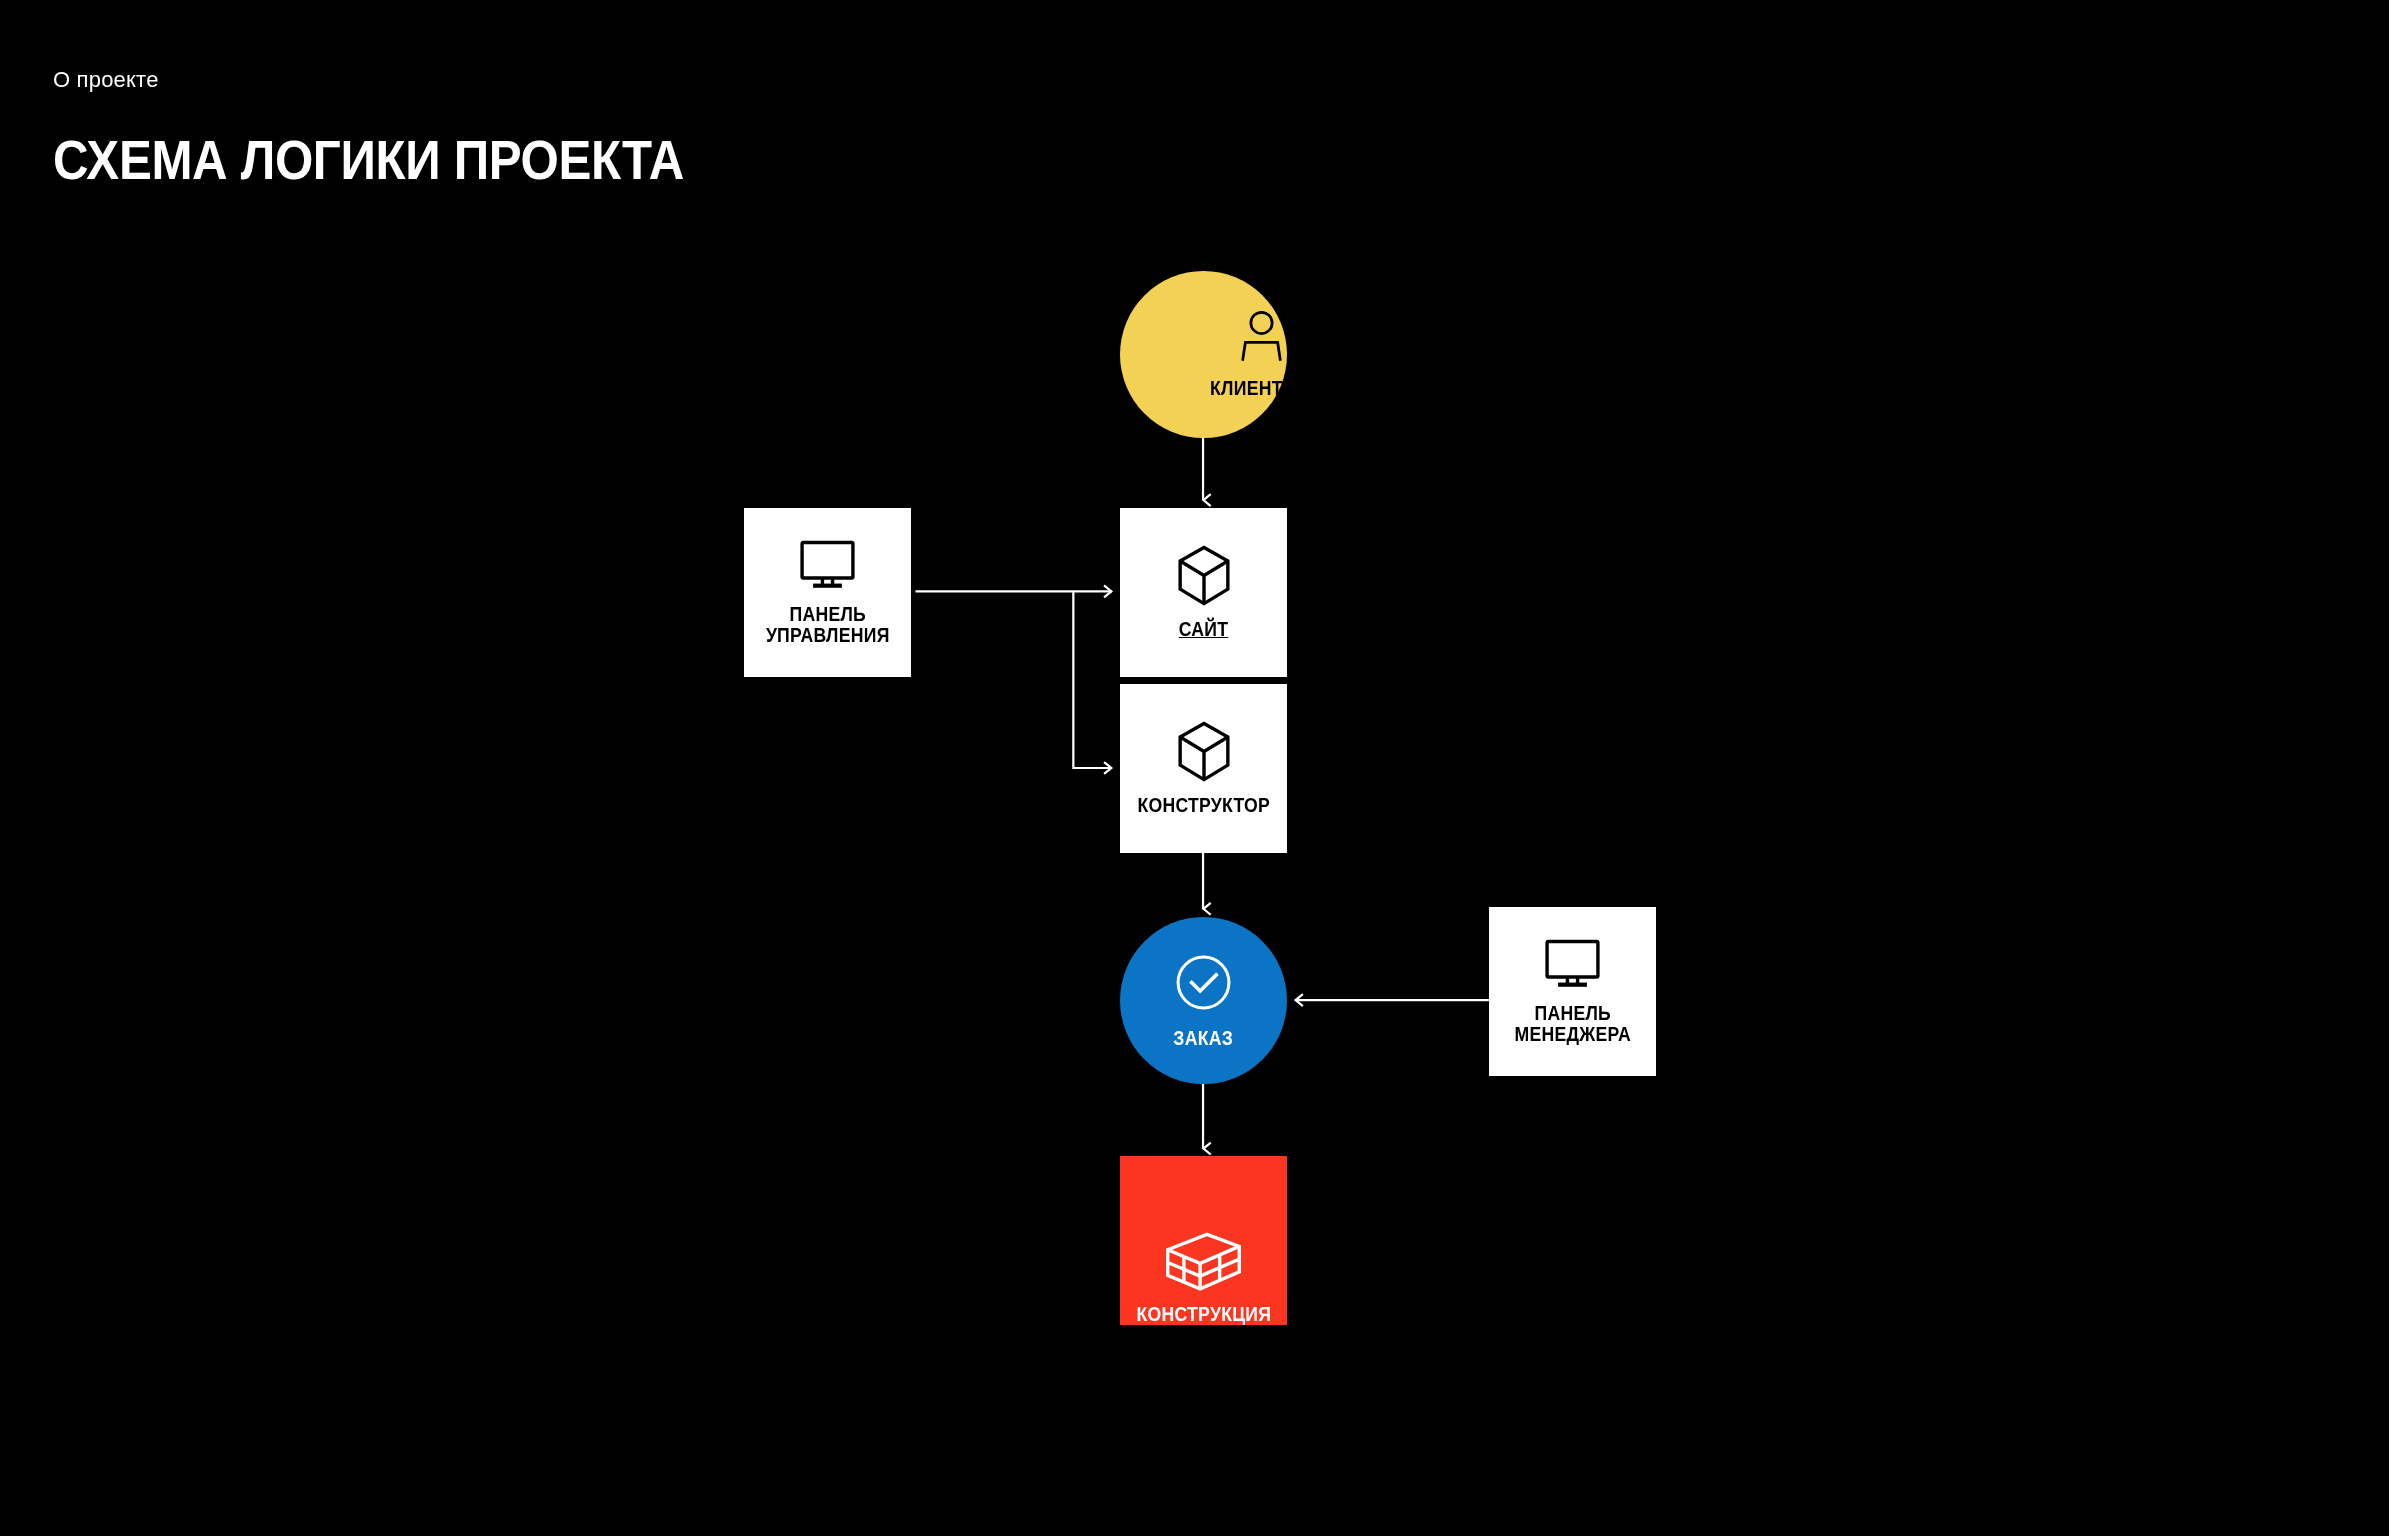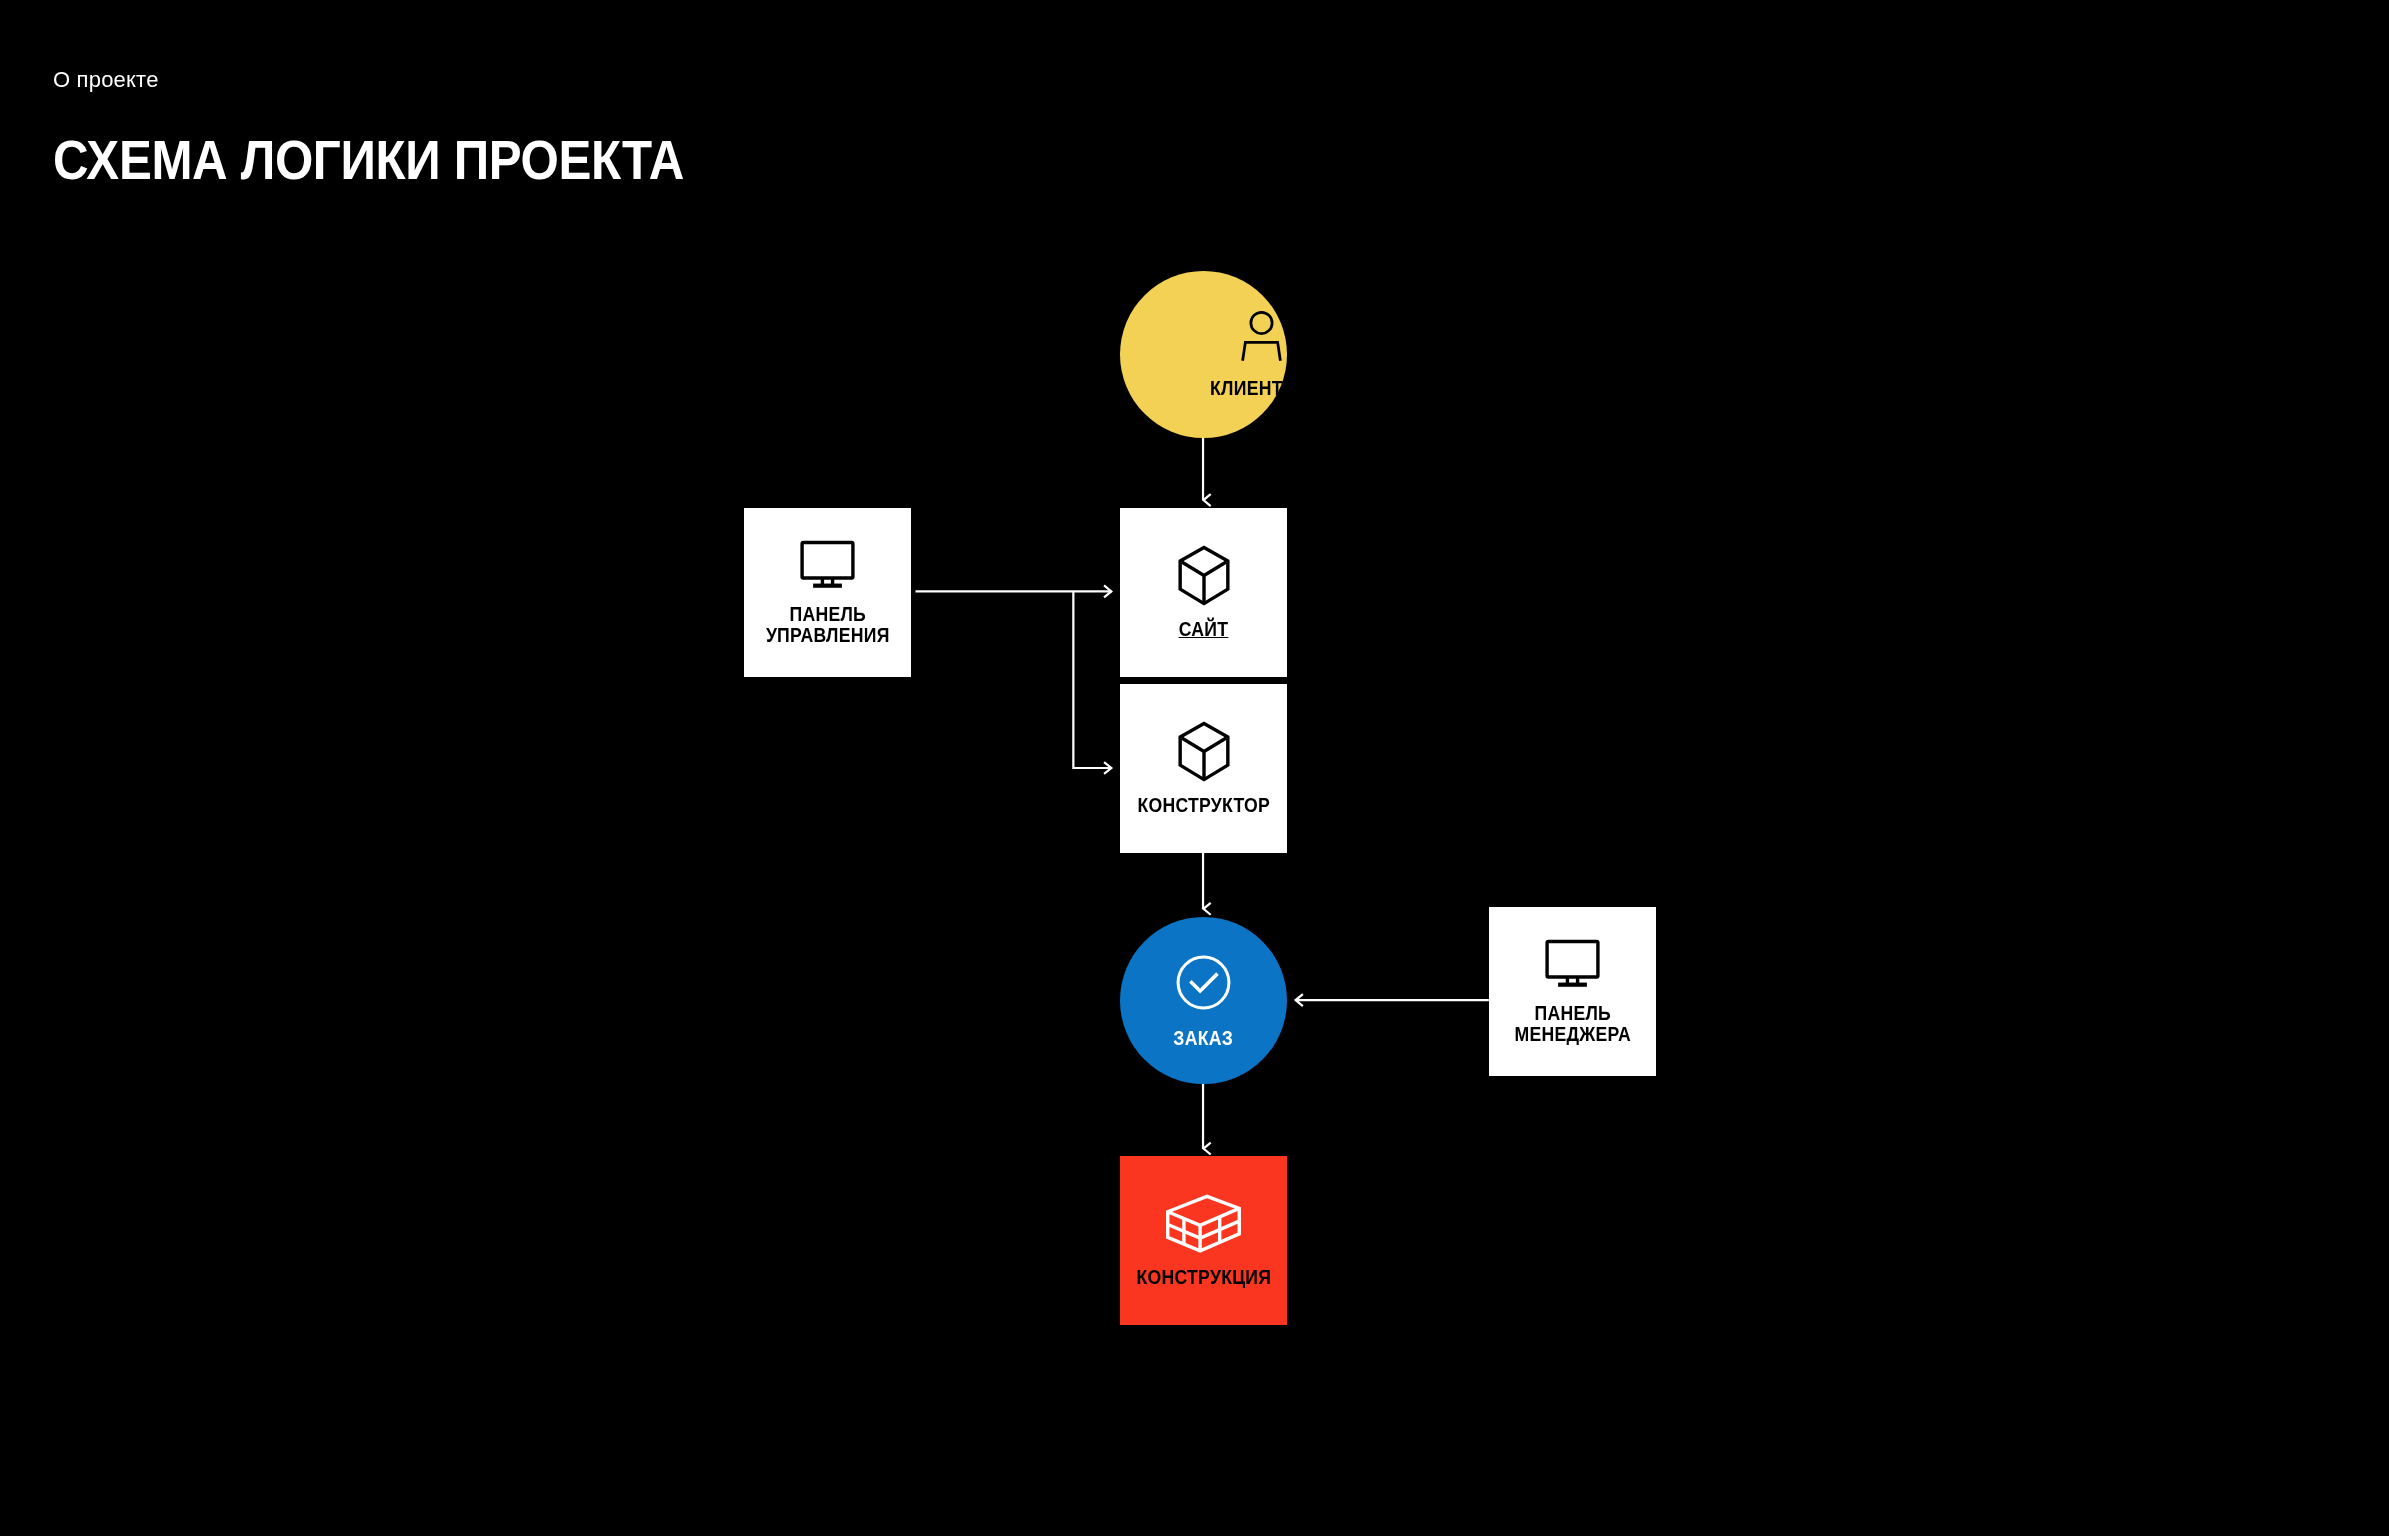--- a/index.html
+++ b/index.html
@@ -92,21 +92,22 @@
   .node.square {
     width: 167px;
     height: 169px;
   }
   .node.square.white {
     background: #ffffff;
     color: #000000;
   }
   .node.square.red {
     background: #fa3621;
-    color: #000000;
+    color: #ffffff;
+    justify-content: flex-end;
   }
 
   
   .node.circle {
     border-radius: 50%;
   }
   .node.circle.yellow {
     width: 167px;
     height: 167px;
     background: #f2d154;

